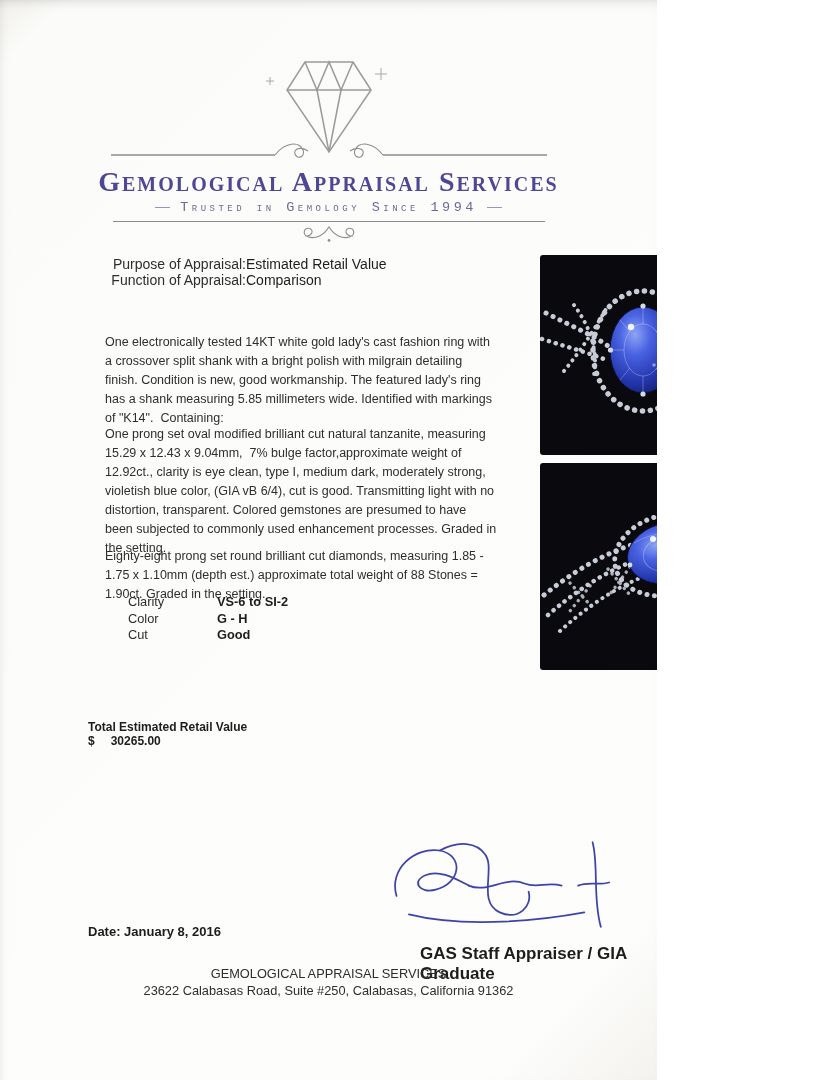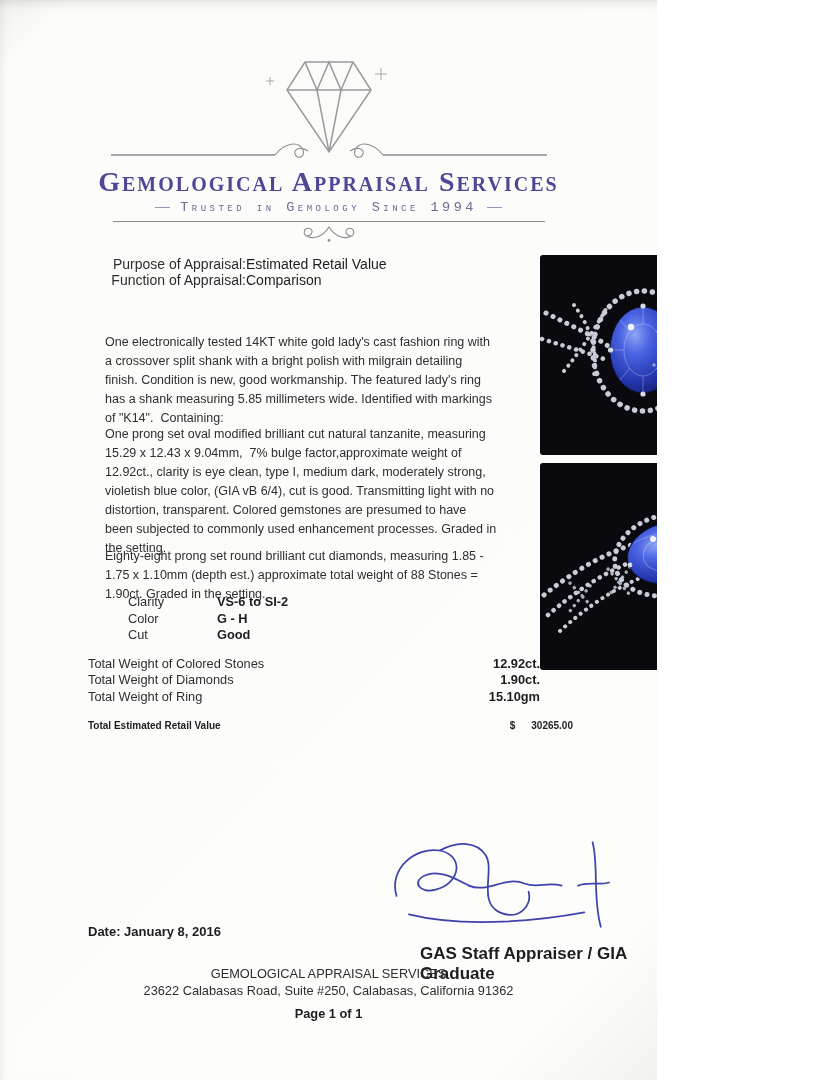--- a/index.html
+++ b/index.html
@@ -38,21 +38,21 @@
   .grades{position:absolute;left:128px;top:594px;font-size:12.8px;line-height:16.5px;}
   .grade-row{display:flex;}
   .grade-label{width:89px;flex:none;}
   .grade-value{font-weight:700;color:#1d1d1d;}
   
   .totals{position:absolute;left:88px;top:656px;width:452px;font-size:12.8px;line-height:16.3px;}
   .total-row{display:flex;justify-content:space-between;}
   .total-value{font-weight:700;color:#1d1d1d;width:80px;text-align:right;}
   .retail{
     position:absolute;left:88px;right:84px;top:720px;display:flex;justify-content:space-between;
-    font-size:10px;font-weight:700;color:#1d1d1d;
+    font-size:12px;font-weight:700;color:#1d1d1d;flex-direction:column;
   }
   .retail-money{display:flex;gap:16px;}
   
   .photo{position:absolute;border-radius:3px;overflow:hidden;}
   .photo svg{display:block;}
   .photo-1{left:540px;top:255px;width:205px;height:200px;}
   .photo-2{left:540px;top:463px;width:205px;height:207px;}
   
   .signature{position:absolute;left:378px;top:834px;width:262px;height:98px;}
   .date-label{position:absolute;left:88px;top:924px;font-weight:700;font-size:13px;color:#1d1d1d;}
@@ -126,34 +126,20 @@
     <div class="grade-row">
       <span class="grade-label">Color</span>
       <span class="grade-value">G - H</span>
     </div>
     <div class="grade-row">
       <span class="grade-label">Cut</span>
       <span class="grade-value">Good</span>
     </div>
   </section>
 
-  <section class="totals">
-    <div class="total-row">
-      <span class="total-label">Total Weight of Colored Stones</span>
-      <span class="total-value">12.92ct.</span>
-    </div>
-    <div class="total-row">
-      <span class="total-label">Total Weight of Diamonds</span>
-      <span class="total-value">1.90ct.</span>
-    </div>
-    <div class="total-row">
-      <span class="total-label">Total Weight of Ring</span>
-      <span class="total-value">15.10gm</span>
-    </div>
-  </section>
 
   <div class="retail">
     <span>Total Estimated Retail Value</span>
     <span class="retail-money">
       <span>$</span>
       <span>30265.00</span>
     </span>
   </div>
 
   <div class="photo photo-1">
@@ -232,16 +218,15 @@
       <path d="M192,50 C202,46 212,50 222,47"></path>
     </g>
   </svg>
 
   <span class="date-label">Date: January 8, 2016</span>
   <span class="appraiser-label">GAS Staff Appraiser / GIA Graduate</span>
 
   <footer class="footer">
     <div>GEMOLOGICAL APPRAISAL SERVICES</div>
     <div>23622 Calabasas Road, Suite #250, Calabasas, California 91362</div>
-    <div class="page-number">Page 1 of 1</div>
   </footer>
 
 </div>
 
 </body></html>

